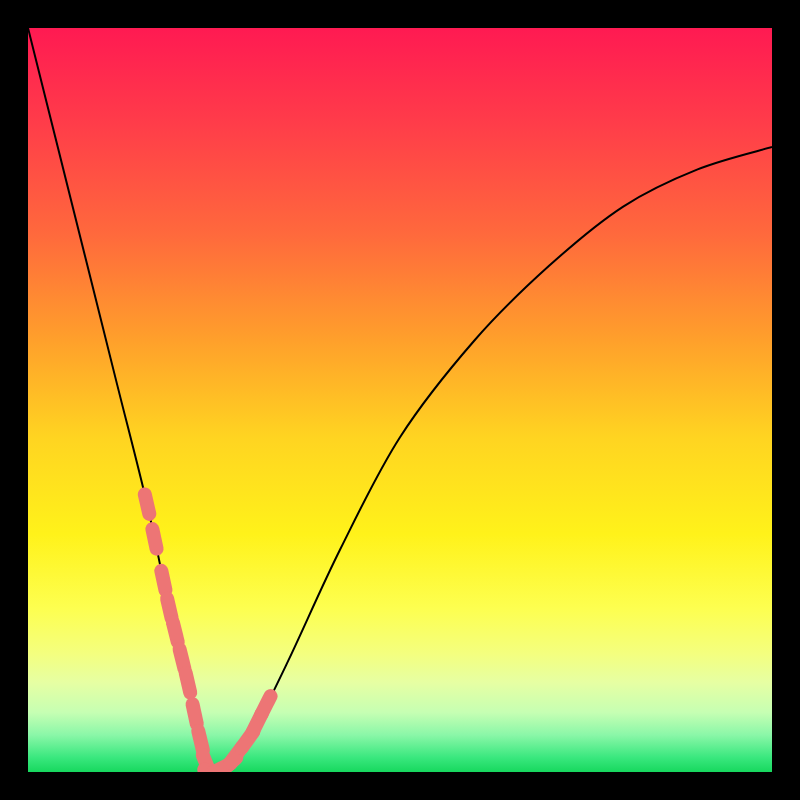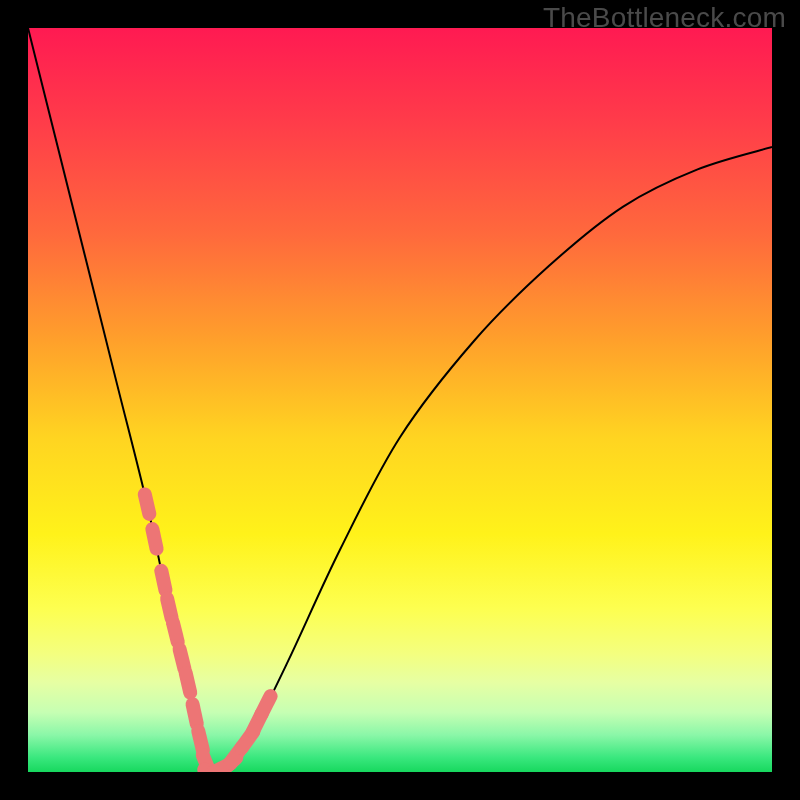--- a/index.html
+++ b/index.html
@@ -104,14 +104,13 @@
           <line x1="184.50" y1="744.75" x2="202.38" y2="735.81" class="bead-seg"></line>
           <line x1="193.51" y1="743.32" x2="208.25" y2="729.80" class="bead-seg"></line>
           <line x1="202.32" y1="734.64" x2="214.32" y2="718.64" class="bead-seg"></line>
           <line x1="213.64" y1="719.88" x2="225.32" y2="703.64" class="bead-seg"></line>
           <line x1="224.68" y1="703.84" x2="233.62" y2="685.95" class="bead-seg"></line>
           <line x1="233.61" y1="685.98" x2="242.55" y2="668.10" class="bead-seg"></line>
         </g>
     </svg>
   </div>
 
-  <div class="watermark-box">TheBottleneck.com</div>
 </div>
 
 </body></html>

